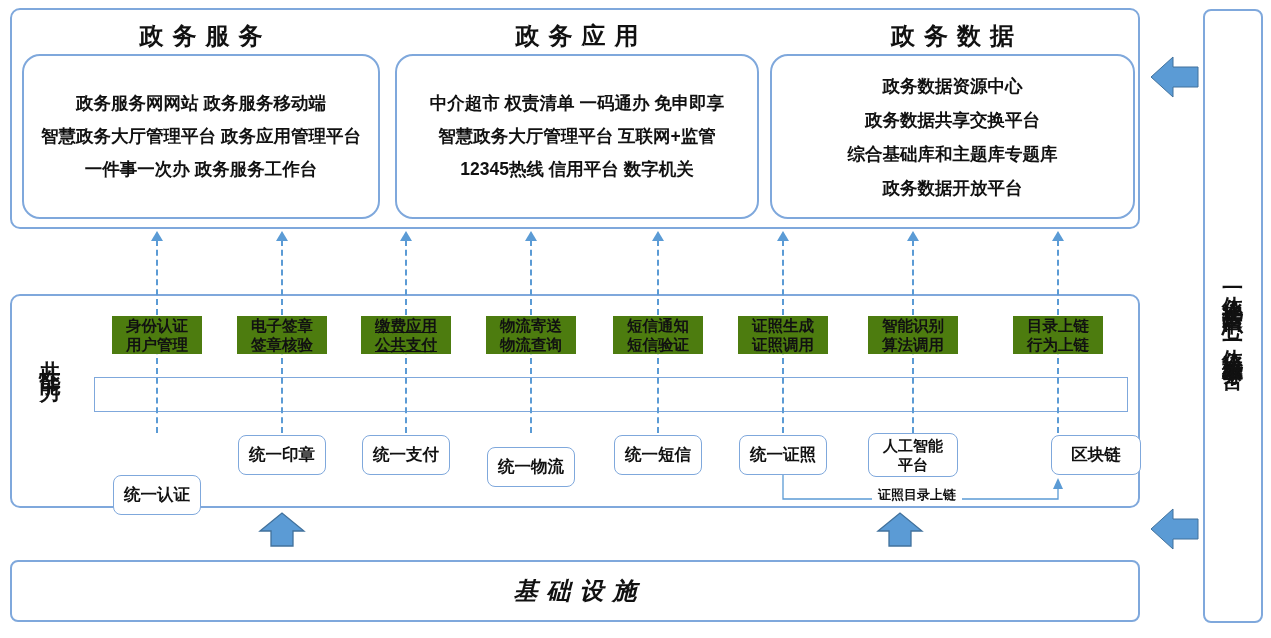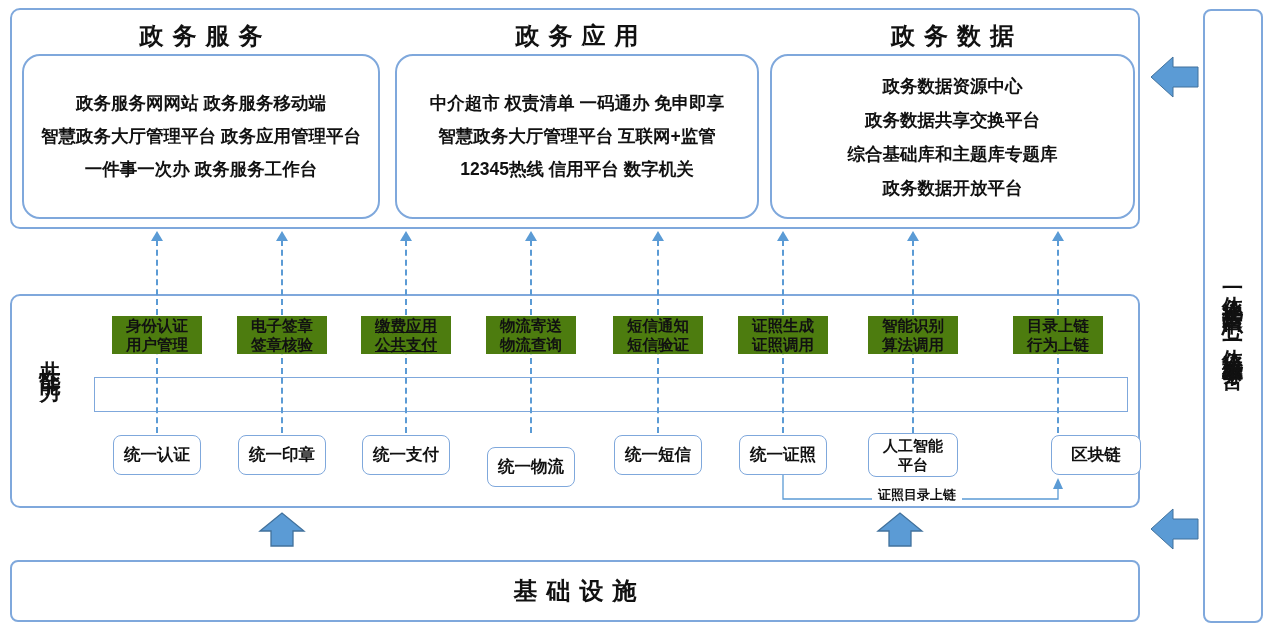--- a/index.html
+++ b/index.html
@@ -8,21 +8,21 @@
   .canvas{position:relative;width:1271px;height:638px;background:#fff;overflow:hidden;font-weight:bold;}
 
   
   .top-container{position:absolute;left:10px;top:8px;width:1130px;height:221px;
     border:2px solid var(--border);border-radius:10px;background:#fff;}
   .mid-container{position:absolute;left:10px;top:294px;width:1130px;height:214px;
     border:2px solid var(--border);border-radius:10px;background:#fff;}
   .bottom-bar{position:absolute;left:10px;top:560px;width:1130px;height:62px;
     border:2px solid var(--border);border-radius:8px;background:#fff;
     display:flex;align-items:center;justify-content:center;
-    font-size:24px;letter-spacing:9px;text-indent:9px;}
+    font-size:24px;letter-spacing:9px;text-indent:9px;font-style:italic;}
   .sidebar{position:absolute;left:1203px;top:9px;width:60px;height:614px;
     border:2px solid var(--border);border-radius:8px;background:#fff;
     display:flex;align-items:center;justify-content:center;}
   .sidebar-text{writing-mode:vertical-rl;text-orientation:upright;
     font-size:21px;letter-spacing:3px;line-height:1;}
 
   
   .ttitle{position:absolute;top:10px;font-size:24px;letter-spacing:9px;text-indent:9px;
     text-align:center;}
   .tbox{position:absolute;top:44px;height:165px;border:2px solid var(--border);
@@ -123,21 +123,21 @@
 短信验证</div>
   <div class="collabel" style="left:738px;">证照生成
 证照调用</div>
   <div class="collabel" style="left:868px;">智能识别
 算法调用</div>
   <div class="collabel" style="left:1013px;">目录上链
 行为上链</div>
 
   <div class="pbar"></div>
 
-  <div class="colbox" style="left:113px;">统一认证</div>
+  <div class="colbox" style="left:113px;margin-top:40px;">统一认证</div>
   <div class="colbox" style="left:238px;text-align:right;">统一印章</div>
   <div class="colbox" style="left:362px;">统一支付</div>
   <div class="colbox" style="left:487px;margin-top:12px;">统一物流</div>
   <div class="colbox" style="left:614px;">统一短信</div>
   <div class="colbox" style="left:739px;">统一证照</div>
   <div class="colbox tall" style="left:868px;">人工智能
 平台</div>
   <div class="colbox wide" style="left:1051px;">区块链</div>
 
   <div class="chain-label">证照目录上链</div>

